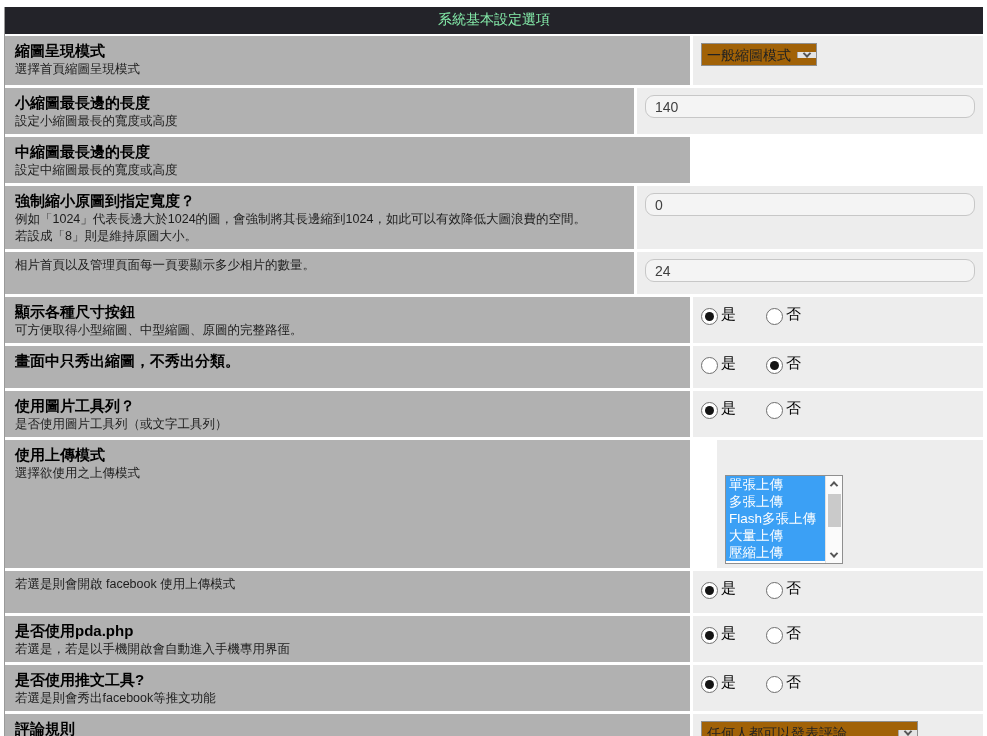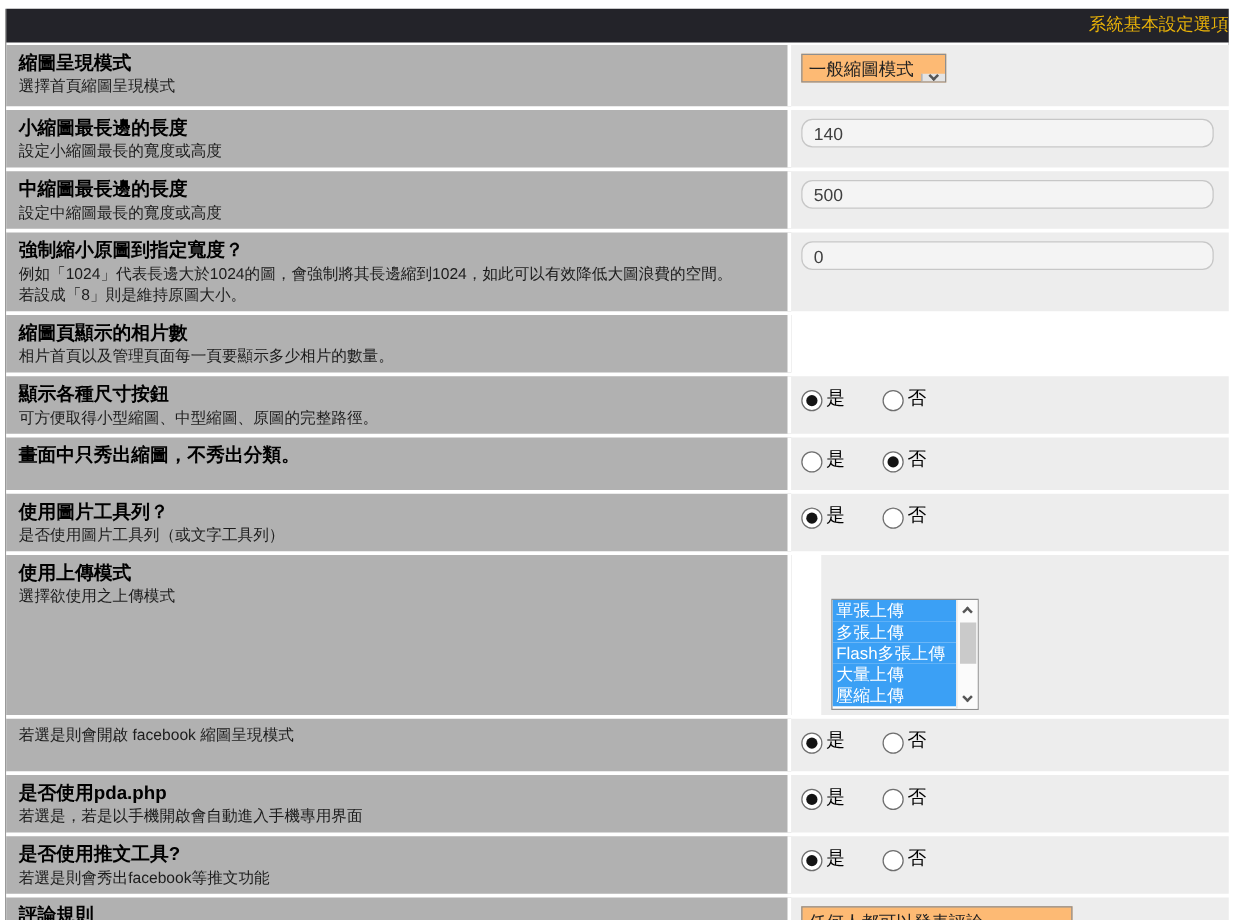--- a/index.html
+++ b/index.html
@@ -3,44 +3,44 @@
 <meta charset="utf-8">
 <style>
   * { box-sizing: border-box; margin: 0; padding: 0; }
   html, body {
     width: 987px; height: 736px; overflow: hidden;
     background: #ffffff;
     font-family: "Liberation Sans", "DejaVu Sans", sans-serif;
   }
   .wrap { margin: 7px 4px 0 4px; width: 979px; border-left: 1px solid #9a9a9a; }
   .hdr {
-    background: #232329; color: #eab308; text-align: right;
+    background: #232329; color: #86efac; text-align: center;
     font-size: 14px; padding: 4px 0 5px 0; border-bottom: 2px solid #fff;
   }
   .row { display: flex; border-bottom: 3px solid #fff; }
   .lc {
-    width: 628px; background: #b1b1b1; border-right: 3px solid #fff;
+    width: 688px; background: #b1b1b1; border-right: 3px solid #fff;
     padding: 5px 10px 4px 10px;
   }
   .rc { flex: 1; background: #ededed; padding: 7px 8px 4px 8px; }
   .t { font-size: 15px; font-weight: bold; color: #000; line-height: 20px; }
   .d { font-size: 12.5px; color: #1c1c1c; line-height: 17px; }
   .h-a { min-height: 52px; } .h-b { min-height: 45px; } .h-c { min-height: 55px; }
   .h-d { min-height: 97px; gap: 24px; } .h-e { min-height: 34px; } .h-f { min-height: 36px; }
 
   
   .txt {
     width: 330px; height: 23px; border: 1px solid #c7c7c7; border-radius: 9px;
     background: #f4f4f4; font-size: 14px; color: #404040; padding: 0 9px;
     font-family: "Liberation Sans", "DejaVu Sans", sans-serif; outline: none;
   }
 
   
   .sel {
-    display: inline-flex; align-items: flex-end; background: #fdba74;
+    display: inline-flex; align-items: center; background: #a16207;
     border: 1px solid #8f8f8f; height: 23px; cursor: default;
   }
   .sel-text { font-size: 14px; color: #222; padding: 2px 6px 0 5px; white-space: nowrap; }
   .sel-btn {
     width: 19px; background: #e4e4e4; border-left: 1px solid #a8a8a8;
     display: flex; align-items: center; justify-content: center;
   }
   .chev-dn {
     width: 6px; height: 6px; border-right: 2px solid #555; border-bottom: 2px solid #555;
     transform: rotate(45deg) translate(-1px,-1px);
@@ -114,40 +114,39 @@
     <div class="rc">
       <input class="txt" type="text" value="140" style="">
     </div>
   </div>
 
   <div class="row h-b">
     <div class="lc">
       <div class="t">中縮圖最長邊的長度</div>
       <div class="d">設定中縮圖最長的寬度或高度</div>
     </div>
-    <div class="rc">
-      <input class="txt" type="text" value="500" style="">
-    </div>
   </div>
 
   <div class="row h-c">
     <div class="lc">
       <div class="t">強制縮小原圖到指定寬度？</div>
       <div class="d">例如「1024」代表長邊大於1024的圖，會強制將其長邊縮到1024，如此可以有效降低大圖浪費的空間。</div>
       <div class="d">若設成「8」則是維持原圖大小。</div>
     </div>
     <div class="rc">
       <input class="txt" type="text" value="0" style="">
     </div>
   </div>
 
   <div class="row h-b">
     <div class="lc">
-      <div class="t">縮圖頁顯示的相片數</div>
       <div class="d">相片首頁以及管理頁面每一頁要顯示多少相片的數量。</div>
+    </div>
+    <div class="rc">
+      <input class="txt" type="text" value="24" style="">
     </div>
   </div>
 
   <div class="row h-b">
     <div class="lc">
       <div class="t">顯示各種尺寸按鈕</div>
       <div class="d">可方便取得小型縮圖、中型縮圖、原圖的完整路徑。</div>
     </div>
     <div class="rc">
       <div class="rgroup">
@@ -222,21 +221,21 @@
           <span class="sb-btn sb-bottom">
               <span class="chev-dn"></span>
             </span>
         </div>
       </div>
     </div>
   </div>
 
   <div class="row h-b">
     <div class="lc">
-      <div class="d">若選是則會開啟 facebook 縮圖呈現模式</div>
+      <div class="d">若選是則會開啟 facebook 使用上傳模式</div>
     </div>
     <div class="rc">
       <div class="rgroup">
         <span class="ropt">
             <span class="radio checked"></span>
             <span class="rlabel">是</span>
           </span>
         <span class="ropt">
             <span class="radio"></span>
             <span class="rlabel">否</span>

